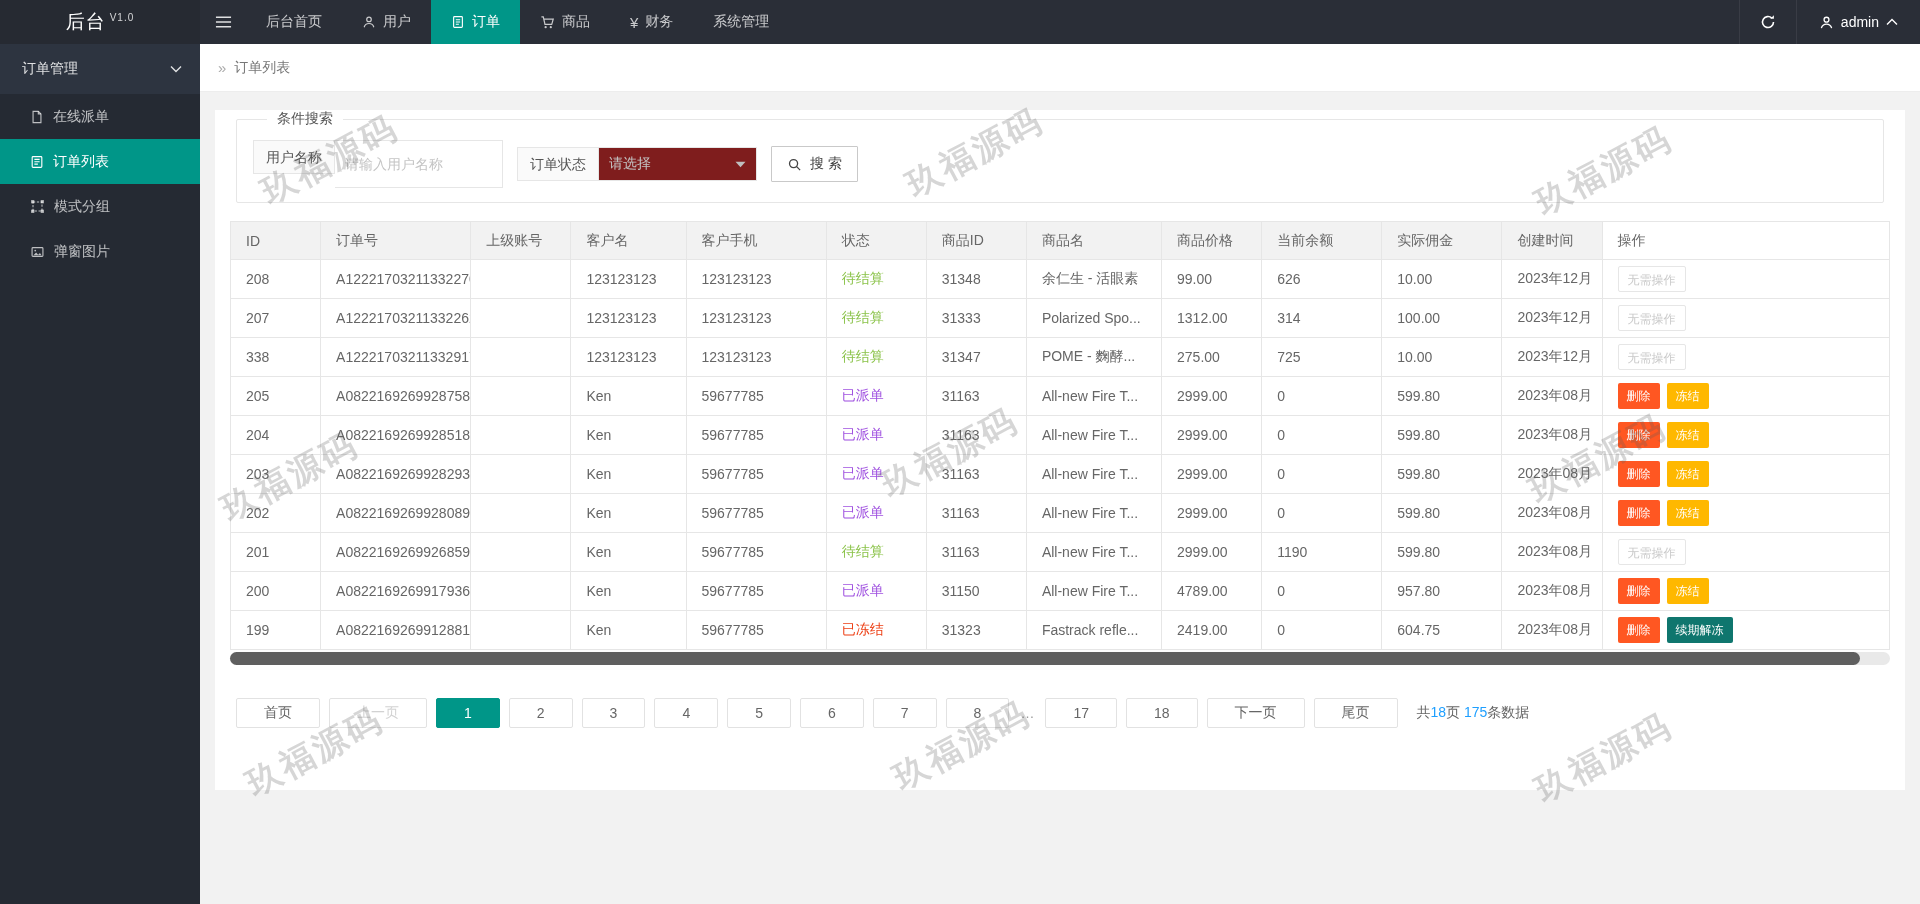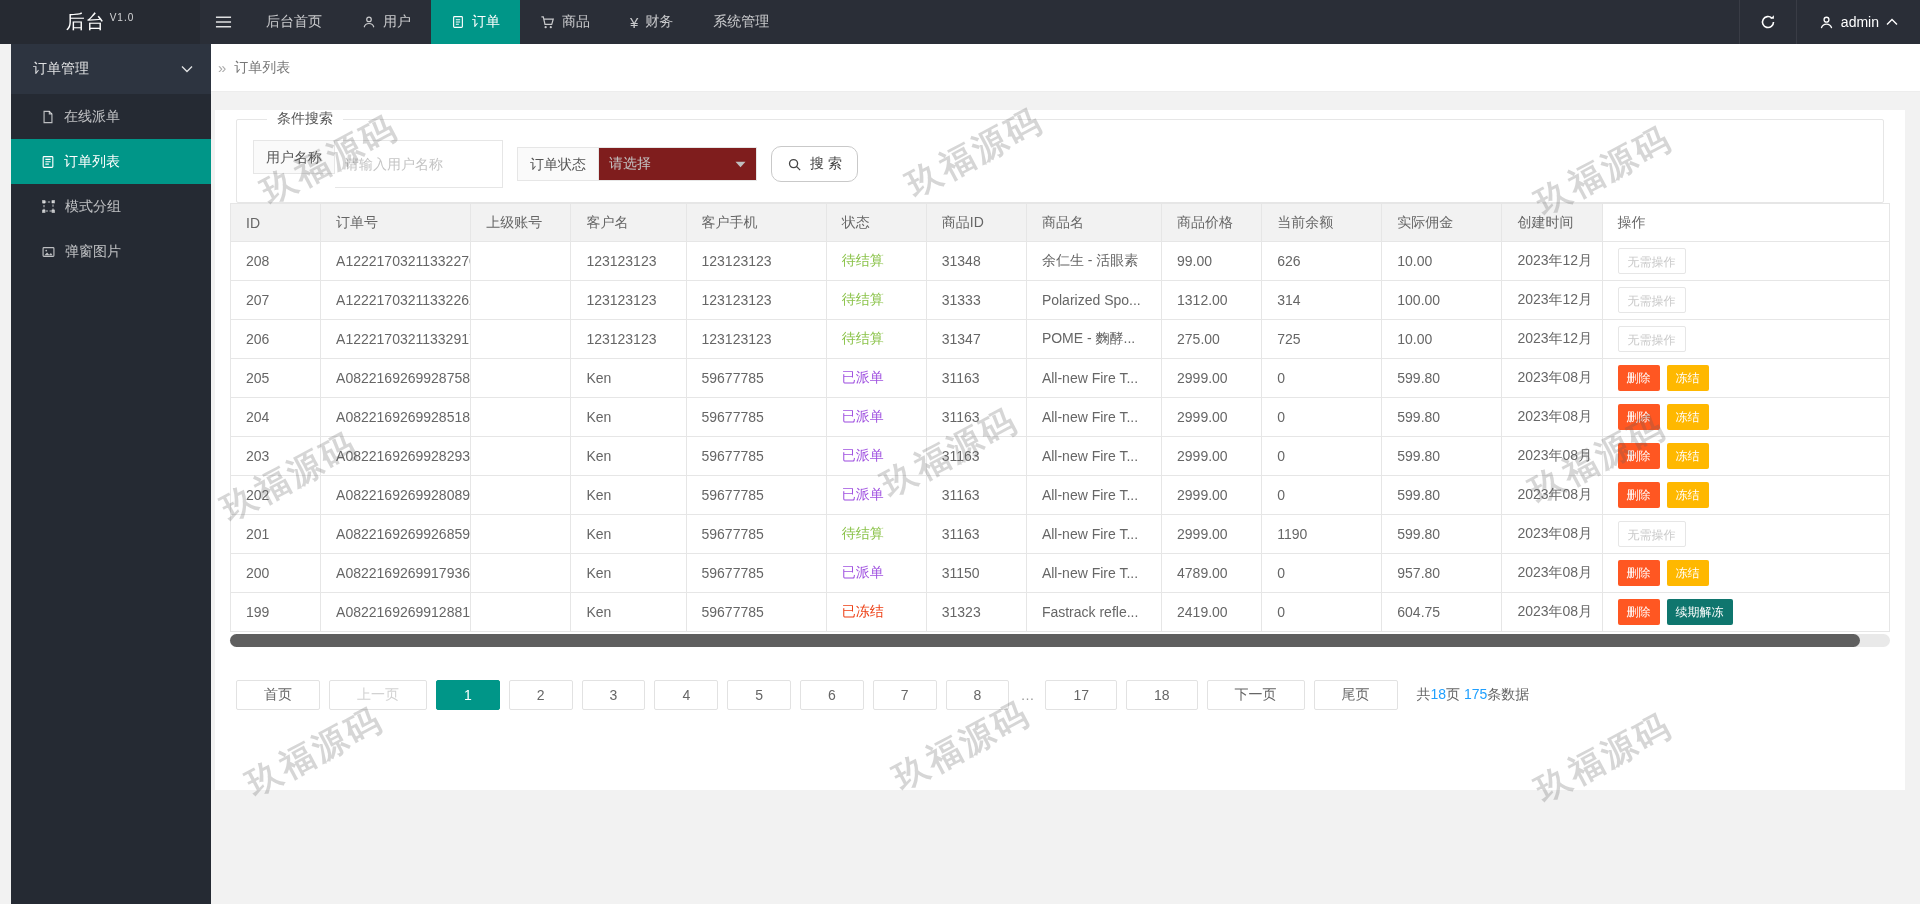--- a/index.html
+++ b/index.html
@@ -18,21 +18,21 @@
   .nav-items { display:flex; align-items:stretch; }
   .nav-item { display:flex; align-items:center; gap:7px; padding:0 20px; color:rgba(255,255,255,.75); cursor:pointer; }
   .nav-item .yen-glyph { font-size:15px; line-height:1; }
   .nav-item.active { background:#009688; color:#fff; }
   .nav-right { margin-left:auto; display:flex; align-items:stretch; }
   .nav-refresh { width:58px; display:flex; align-items:center; justify-content:center; color:#fff; cursor:pointer;
                  border-left:1px solid rgba(255,255,255,.07); border-right:1px solid rgba(255,255,255,.07); }
   .nav-admin { display:flex; align-items:center; gap:7px; padding:0 22px; color:#fff; cursor:pointer; }
 
   
-  .sidebar { position:absolute; top:44px; left:11px; bottom:0; width:200px; background:#252a33; z-index:55; display:flex; flex-direction:column; }
+  .sidebar { position:absolute; top:44px; left:0; bottom:0; width:200px; background:#252a33; z-index:55; display:flex; flex-direction:column; }
   .side-group { height:50px; background:#2d3440; color:rgba(255,255,255,.85); display:flex; align-items:center; padding:0 18px 0 22px; cursor:pointer; }
   .side-group .grp-label { flex:1; }
   .side-items { list-style:none; }
   .side-item { height:45px; display:flex; align-items:center; gap:9px; padding-left:30px; color:rgba(255,255,255,.7); cursor:pointer; }
   .side-item.active { background:#009688; color:#fff; }
 
   
   .main { position:absolute; top:44px; left:200px; right:0; bottom:0; }
   .breadcrumb { height:48px; background:#fff; display:flex; align-items:center; padding-left:18px; color:#777; border-bottom:1px solid #ededed; }
   .breadcrumb .bc-arrow { color:#aaa; margin-right:8px; font-size:15px; }
@@ -41,24 +41,24 @@
 
   
   fieldset.search-box { margin:9px 6px 0 6px; border:1px solid #e6e6e6; border-radius:2px; padding:12px 16px 14px 16px; }
   fieldset.search-box legend { margin-left:14px; padding:0 10px; color:#555; }
   .form-row { display:flex; align-items:center; gap:14px; }
   .input-group { display:flex; align-items:stretch; }
   .ig-addon { border:1px solid #e6e6e6; background:#fafafa; color:#555; padding:0 12px; line-height:32px; height:34px; white-space:nowrap; }
   .ig-input { border:1px solid #e6e6e6; border-left:none; height:48px; width:168px; padding:0 10px; font-size:14px; color:#666; outline:none; font-family:inherit; }
   .ig-input::placeholder { color:#c4c4c4; }
   .ig-select { border:1px solid #e6e6e6; border-left:none; height:34px; width:158px; padding:0 10px; display:flex; align-items:center; justify-content:space-between; color:#c4c4c4; cursor:pointer; background:#7f1d1d; }
-  .search-btn { display:flex; align-items:center; gap:8px; height:36px; padding:0 15px; background:#fff; border:1px solid #c9c9c9; border-radius:10px; color:#444; font-size:14px; cursor:pointer; font-family:inherit; }
-
-  
-  .data-table { width:100%; border-collapse:collapse; table-layout:fixed; }
+  .search-btn { display:flex; align-items:center; gap:8px; height:36px; padding:0 15px; background:#fff; border:1px solid #c9c9c9; border-radius:1px; color:#444; font-size:14px; cursor:pointer; font-family:inherit; }
+
+  
+  .data-table { width:100%; border-collapse:collapse; margin-top:18px; table-layout:fixed; }
   .data-table th, .data-table td { border:1px solid #e6e6e6; padding:0 15px; text-align:left; white-space:nowrap; overflow:hidden; font-weight:400; }
   .data-table th { height:38px; background:#f2f2f2; color:#666; }
   .data-table th.ops-col { background:#fff; }
   .data-table td { height:39px; color:#666; }
   .op-btn { display:inline-block; height:26px; line-height:26px; padding:0 9px; border-radius:2px; color:#fff; font-size:12px; border:none; cursor:pointer; margin-right:7px; font-family:inherit; vertical-align:middle; }
   .op-btn.none { background:#fff; border:1px solid #e6e6e6; color:#c9c9c9; cursor:default; }
 
   
   .hscroll { margin-top:2px; height:13px; background:#e9e9e9; border-radius:7px; position:relative; }
   .hscroll .thumb { position:absolute; left:0; top:0; height:13px; width:98.2%; background:#5f5f5f; border-radius:7px; cursor:grab; }
@@ -291,21 +291,21 @@
             <td><span style="color: rgb(139, 195, 74);">待结算</span></td>
             <td>31333</td>
             <td>Polarized Spo...</td>
             <td>1312.00</td>
             <td>314</td>
             <td>100.00</td>
             <td>2023年12月</td>
             <td><button class="op-btn none">无需操作</button></td>
           </tr>
           <tr>
-            <td>206</td>
+            <td>338</td>
             <td>A12221703211332917</td>
             <td></td>
             <td>123123123</td>
             <td>123123123</td>
             <td><span style="color: rgb(139, 195, 74);">待结算</span></td>
             <td>31347</td>
             <td>POME - 麴酵...</td>
             <td>275.00</td>
             <td>725</td>
             <td>10.00</td>

